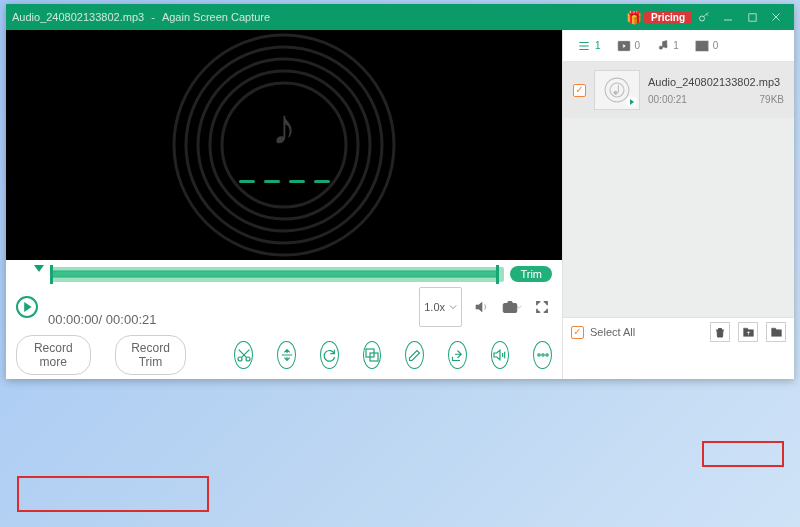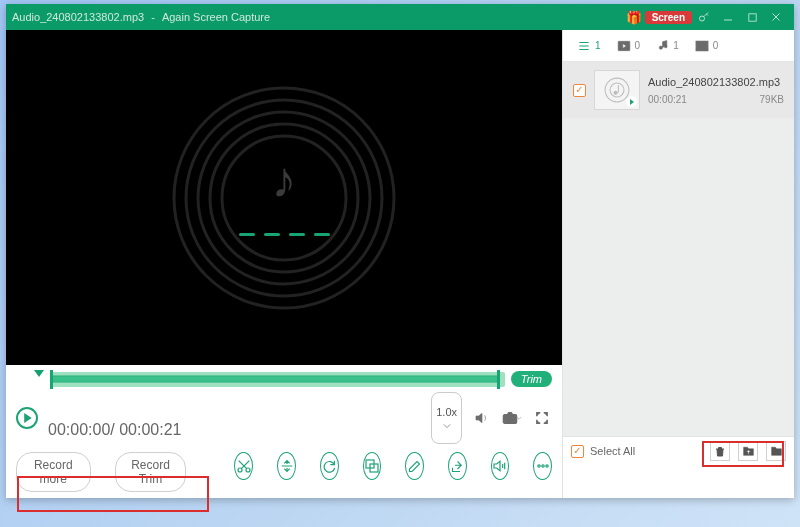--- a/index.html
+++ b/index.html
@@ -1,17 +1,17 @@
 <!DOCTYPE html>
 <html><head>
 <meta charset="utf-8">
 <style>
   * { box-sizing: border-box; margin: 0; padding: 0; font-family: "Segoe UI", Arial, sans-serif; }
   body { width: 800px; height: 527px; background: linear-gradient(135deg,#a2c6f5 0%,#bcd6f2 60%,#cfe3f7 100%); overflow: hidden; }
-  .window { position: absolute; left: 6px; top: 4px; width: 788px; height: 494px; background: #fff; box-shadow: 0 2px 8px rgba(0,0,0,.25); display: flex; flex-direction: column; }
+  .window { position: absolute; left: 6px; top: 4px; width: 788px; height: 375px; background: #fff; box-shadow: 0 2px 8px rgba(0,0,0,.25); display: flex; flex-direction: column; }
 
   
   .titlebar { height: 26px; background: #0b9b68; color: #cfe8dc; display: flex; align-items: center; font-size: 11px; padding: 0 6px; }
   .titlebar .title-left { flex: 1; display: flex; align-items: center; gap: 4px; }
   .pricing-pill { background: #d83a3a; color: #fff; font-size: 10px; padding: 1px 7px; border-radius: 3px; font-weight: 600; }
   .gift-icon { color:#f9e15b; font-size:13px; margin-right:2px;}
   .titlebar .tb-btn { width: 24px; height: 18px; display: flex; align-items: center; justify-content: center; color: #dff4ea; cursor: pointer; }
   .titlebar svg { stroke: #dff4ea; fill: none; stroke-width: 1.6; }
 
   
@@ -19,39 +19,39 @@
 
   
   .left { width: 556px; display: flex; flex-direction: column; background:#fff;}
   .preview { height: 360px; background: #000; position: relative; display: flex; align-items: center; justify-content: center; }
   .disc { position: relative; width: 230px; height: 230px; display:flex; align-items:center; justify-content:center;}
   .disc svg { position: absolute; }
   .note { color: #3b3b3b; font-size: 50px; position:relative; top:-18px; }
   .dashes { position: absolute; top: 150px; display:flex; gap:9px; }
   .dashes span{ width:16px; height:3px; background:#17a673; border-radius:2px;}
 
-  .timeline-area { padding: 6px 10px 0 28px; font-style: italic; }
+  .timeline-area { padding: 6px 10px 0 28px; }
   .timeline-row{ display:flex; align-items:center; gap:6px;}
   .tl-handle{ width:0;height:0;border-left:5px solid transparent;border-right:5px solid transparent;border-top:7px solid #13a06e; position:relative; top:-6px;}
   .timeline { flex:1; height:15px; background:#9ee1c1; position:relative; border-radius:2px; display:flex; align-items:center;}
   .timeline::before{content:""; position:absolute; left:0; right:6px; top:50%; height:7px; background:#3ac08b; transform:translateY(-50%); border-radius:1px; box-shadow: inset 0 0 0 1px #2fb07e;}
   .clip-start{ position:absolute; left:0; top:-2px; bottom:-2px; width:3px; background:#17a673;}
   .clip-end{ position:absolute; right:5px; top:-2px; bottom:-2px; width:3px; background:#17a673;}
   .trim-pill{ background:#22b07a; color:#fff; font-size:11px; padding:2px 10px; border-radius:10px; cursor:pointer;}
 
   .controls-row { display:flex; align-items:center; padding:5px 10px 0 10px; gap:10px; font-size:12px; color:#555;}
   .play-circle{ width:22px; height:22px; border:2px solid #1da374; border-radius:50%; display:flex; align-items:center; justify-content:center; cursor:pointer;}
   .play-circle svg{ fill:#1da374;}
-  .time-label{ font-size:16px; color:#666;margin-top:24px;}
+  .time-label{ font-size:13px; color:#666;margin-top:24px;}
   .controls-row .spacer{flex:1;}
-  .speed-sel{ border:1px solid #ccc; font-size:11px; padding:13px 4px; background:#fff; border-radius:8px; display:inline-flex; align-items:center; gap:4px;flex-direction:column;}
+  .speed-sel{ border:1px solid #ccc; font-size:11px; padding:13px 4px; background:#fff; border-radius:2px; display:inline-flex; align-items:center; gap:4px;}
   .ctrl-ic{ width:20px; height:20px; display:flex; align-items:center; justify-content:center; color:#6d6d6d; cursor:pointer;}
   .ctrl-ic svg{ stroke:#6d6d6d; fill:#6d6d6d;}
 
-  .bottom-row{ display:flex; align-items:flex-start; padding:8px 10px 6px 10px; gap:24px;}
+  .bottom-row{ display:flex; align-items:center; padding:8px 10px 6px 10px; gap:24px;}
   .pill-btn{ background:#fff; border:1px solid #cfcfcf; color:#666; font-size:12px; padding:5px 14px; border-radius:16px; cursor:pointer;}
   .bottom-row .spacer{flex:1;}
   .tool-circ{ width:28px;height:28px;border-radius:50%; border:1.6px solid #1da374; display:flex;align-items:center;justify-content:center; cursor:pointer;}
   .tool-circ svg{ stroke:#1da374; fill:none; stroke-width:1.8;}
 
   
   .right{ flex:1; background:#f3f4f4; border-left:1px solid #e2e2e2; display:flex; flex-direction:column;}
   .right-tabs{ height:32px; background:#fff; display:flex; align-items:center; gap:4px; padding:0 8px; border-bottom:1px solid #e5e5e5; font-size:11px; color:#6b6b6b;}
   .rtab{ display:flex; align-items:center; gap:4px; padding:0 6px; cursor:pointer;}
   .rtab.active{ color:#18a572;}
@@ -86,21 +86,21 @@
 
 <div class="window">
 
   <div class="titlebar">
     <div class="title-left">
       <span>Audio_240802133802.mp3</span>
       <span>&nbsp;-&nbsp;</span>
       <span>Again Screen Capture</span>
     </div>
     <span class="gift-icon">🎁</span>
-    <span class="pricing-pill">Screen</span>
+    <span class="pricing-pill">Pricing</span>
     <div class="tb-btn">
         <svg width="12" height="12" viewBox="0 0 24 24">
           <circle cx="8" cy="15" r="5"></circle>
           <path d="M12 11 L20 3 M17 6 L20 9"></path>
         </svg>
       </div>
     <div class="tb-btn">
         <svg width="12" height="12" viewBox="0 0 24 24">
           <path d="M4 18 H20"></path>
         </svg>

